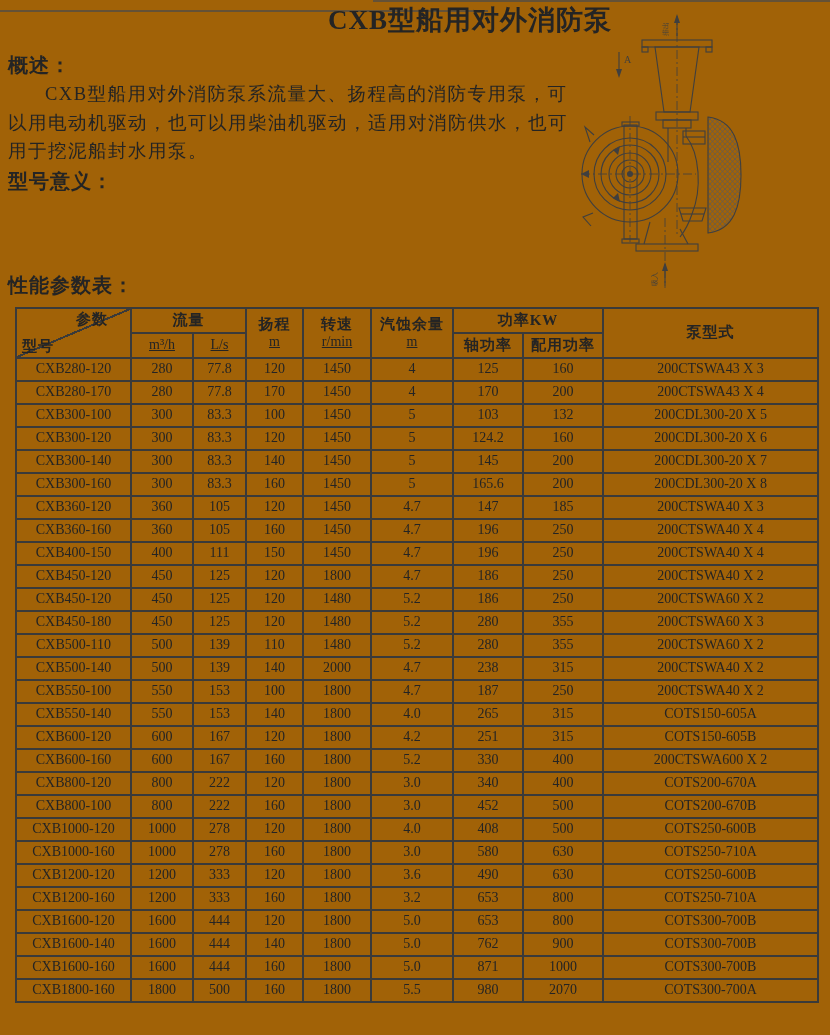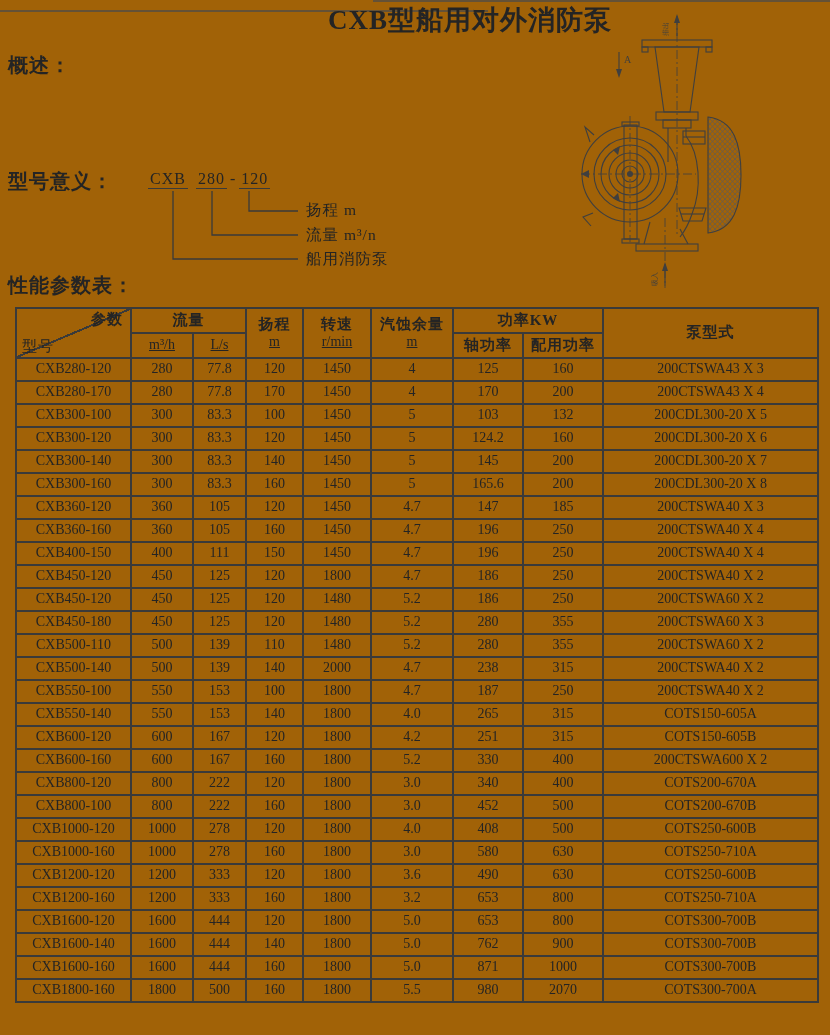--- a/index.html
+++ b/index.html
@@ -54,54 +54,40 @@
     padding:0 2px; height:21px; line-height:1.15; font-weight:normal;
     overflow:hidden; white-space:nowrap;
   }
   .perf-table thead th { font-size:15px; }
   .perf-table .cjk { font-weight:bold; letter-spacing:1px; }
   .perf-table .unit { font-weight:normal; letter-spacing:0; font-size:14px;text-decoration:underline; }
   .corner-cell { position:relative;
     background:linear-gradient(to bottom right, transparent calc(50% - 1px),
       #3a3a3a calc(50% - 1px), #3a3a3a calc(50% + 1px), transparent calc(50% + 1px));
   }
-  .corner-top    { position:absolute; top:2px; right:7px; font-weight:bold; letter-spacing:1px; }
-  .corner-bottom { position:absolute; bottom:2px; left:5px; font-weight:normal; letter-spacing:1px; }
+  .corner-top    { position:absolute; top:2px; right:22px; font-weight:bold; letter-spacing:1px; }
+  .corner-bottom { position:absolute; bottom:2px; left:5px; font-weight:bold; letter-spacing:1px; }
   .h1 th { height:23px; }
   .h2 th { height:23px; }
 </style>
 </head>
 <body>
 
 <div class="page">
 
   <div class="scanline scan-a"></div>
   <div class="scanline scan-b"></div>
 
   <h1 class="title">CXB型船用对外消防泵</h1>
 
   <h2 class="sec-heading overview-h">概述：</h2>
+  <p class="para">CXB型船用对外消防泵系流量大、扬程高的消防专用泵，可以用电动机驱动，也可以用柴油机驱动，适用对消防供水，也可用于挖泥船封水用泵。</p>
 
   <h2 class="sec-heading model-h">型号意义：</h2>
 
-  <div class="model-diagram">
-    <svg class="connectors" width="330" height="102" viewBox="0 0 330 102">
-      <g stroke="#3a3a3a" stroke-width="1.3" fill="none">
-        <polyline points="101,21 101,41 150,41"></polyline>
-        <polyline points="64,21 64,65 150,65"></polyline>
-        <polyline points="25,21 25,89 150,89"></polyline>
-      </g>
-    </svg>
-    <div class="code">
-      <span class="u">CXB</span><span class="gap"></span><span class="u">280</span><span class="sep">-</span><span class="u">120</span>
-    </div>
-    <span class="leader-label lbl-head">扬程 m</span>
-    <span class="leader-label lbl-flow">流量  m³/n</span>
-    <span class="leader-label lbl-series">船用消防泵</span>
-  </div>
 
   <svg class="pump" width="248" height="288" viewBox="0 0 248 288">
     <defs>
       <pattern id="xh" width="5" height="5" patternUnits="userSpaceOnUse">
         <path d="M0,0 l5,5 M5,0 l-5,5" stroke="#5a5a5a" stroke-width="0.7"></path>
       </pattern>
     </defs>
     <g stroke="#3f3f3f" stroke-width="1.1" fill="none">
       <line x1="97" y1="12" x2="97" y2="232" stroke-dasharray="9,3,2,3" stroke-width="0.8"></line>
       <line x1="85" y1="214" x2="85" y2="284" stroke-dasharray="9,3,2,3" stroke-width="0.8"></line>

